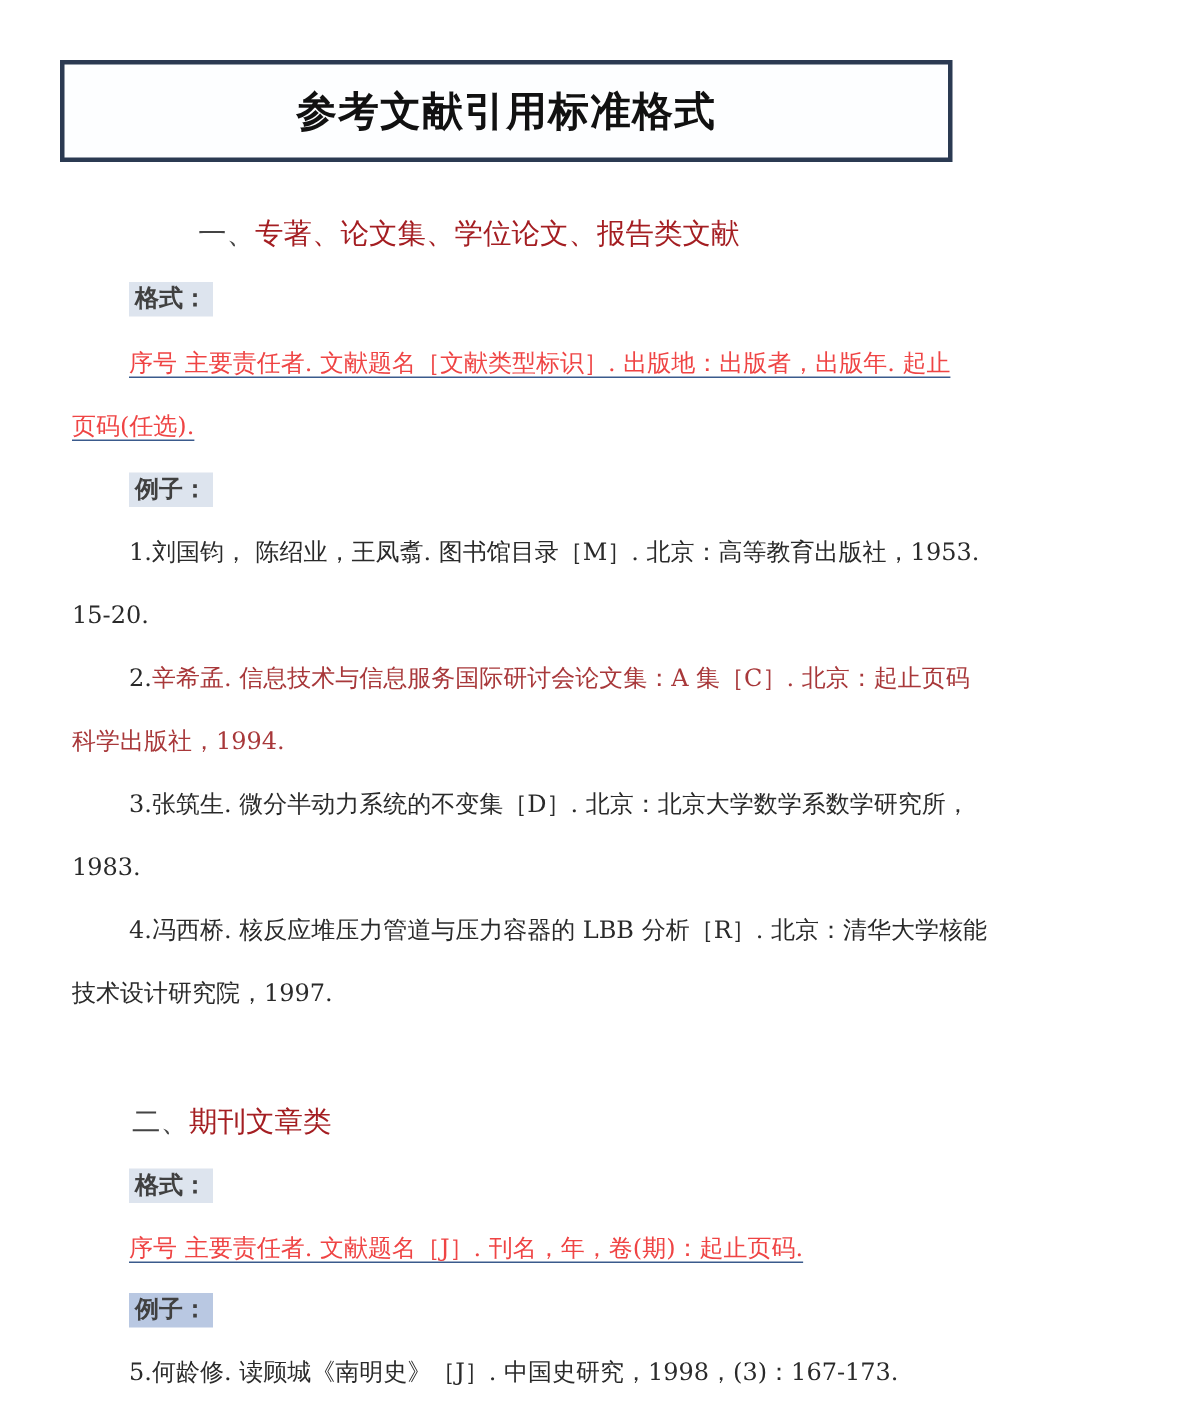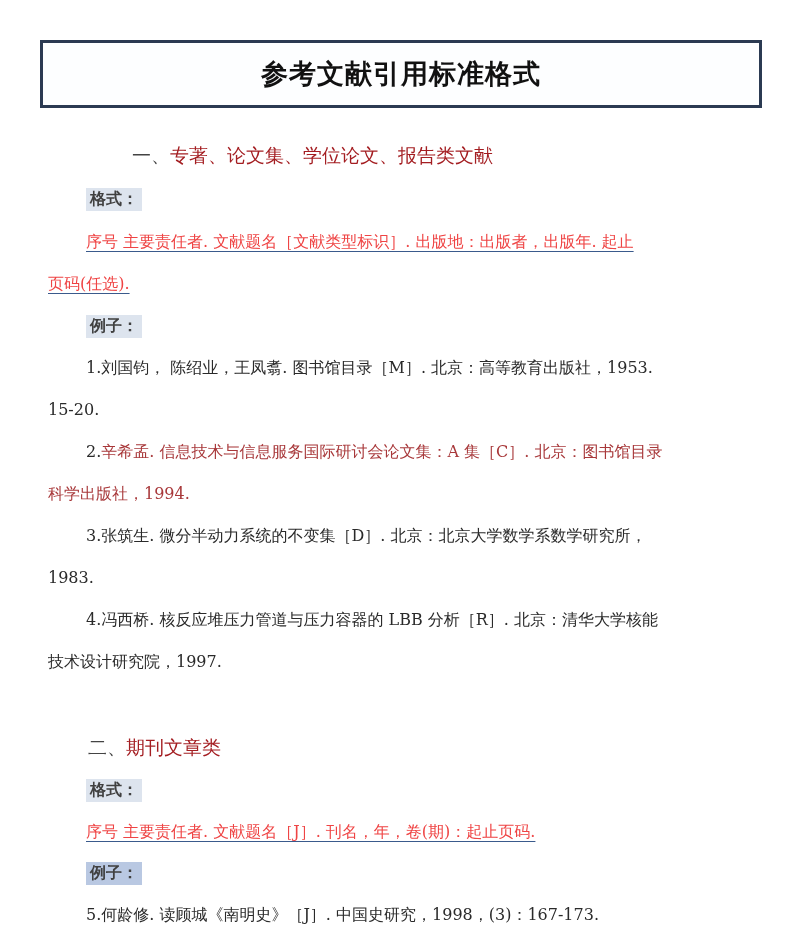--- a/index.html
+++ b/index.html
@@ -1,18 +1,18 @@
 <!DOCTYPE html>
 <html><head>
   <meta charset="utf-8">
   <style>
     html, body { margin: 0; padding: 0; background: #ffffff; }
     body { width: 800px; height: 939px; position: relative; overflow: hidden;
            font-family: "DejaVu Serif", "Liberation Serif", serif; color: #2a2a2a; }
-    .title-box { position: absolute; left: 40px; top: 40px; width: 722px; height: 68px;
+    .title-box { position: absolute; left: 40px; top: 40px; width: 595px; height: 68px;
                  border: 3px solid #2b3a52; box-sizing: border-box; display: flex;
                  align-items: center; justify-content: center; background: #fdfeff; }
     .title { font-family: "DejaVu Sans", "Liberation Sans", sans-serif; font-weight: bold;
              font-size: 27px; color: #111; letter-spacing: 1px; }
     .heading { position: absolute; left: 88px; font-size: 19px; color: #a41e22; }
     .heading .num { color: #444; }
     .label { position: absolute; left: 86px; font-size: 16px; font-weight: bold; color: #404040;
              background: #dde4ee; padding: 1px 4px; }
     .label.dark { background: #b9c8e2; }
     .line { position: absolute; font-size: 16px; white-space: nowrap; }
@@ -32,21 +32,21 @@
 </div>
 <div class="label" style="top:188px;">格式：</div>
 <div class="line fmt" style="left:86px; top:232px;">序号 主要责任者. 文献题名［文献类型标识］. 出版地：出版者，出版年. 起止</div>
 <div class="line fmt" style="left:48px; top:274px;">页码(任选).</div>
 <div class="label" style="top:315px;">例子：</div>
 
 <div class="line" style="left:86px; top:358px;">1.刘国钧， 陈绍业，王凤翥. 图书馆目录［M］. 北京：高等教育出版社，1953.</div>
 <div class="line" style="left:48px; top:400px;">15-20.</div>
 
 <div class="line" style="left:86px; top:442px;">
-  <span>2.</span><span class="red">辛希孟. 信息技术与信息服务国际研讨会论文集：A 集［C］. 北京：图书馆目录</span>
+  <span>2.</span><span class="red">辛希孟. 信息技术与信息服务国际研讨会论文集：A 集［C］. 北京：起止页码</span>
 </div>
 <div class="line red" style="left:48px; top:484px;">科学出版社，1994.</div>
 
 <div class="line" style="left:86px; top:526px;">3.张筑生. 微分半动力系统的不变集［D］. 北京：北京大学数学系数学研究所，</div>
 <div class="line" style="left:48px; top:568px;">1983.</div>
 
 <div class="line" style="left:86px; top:610px;">4.冯西桥. 核反应堆压力管道与压力容器的 LBB 分析［R］. 北京：清华大学核能</div>
 <div class="line" style="left:48px; top:652px;">技术设计研究院，1997.</div>
 
 <div class="heading" style="top:735px;">

